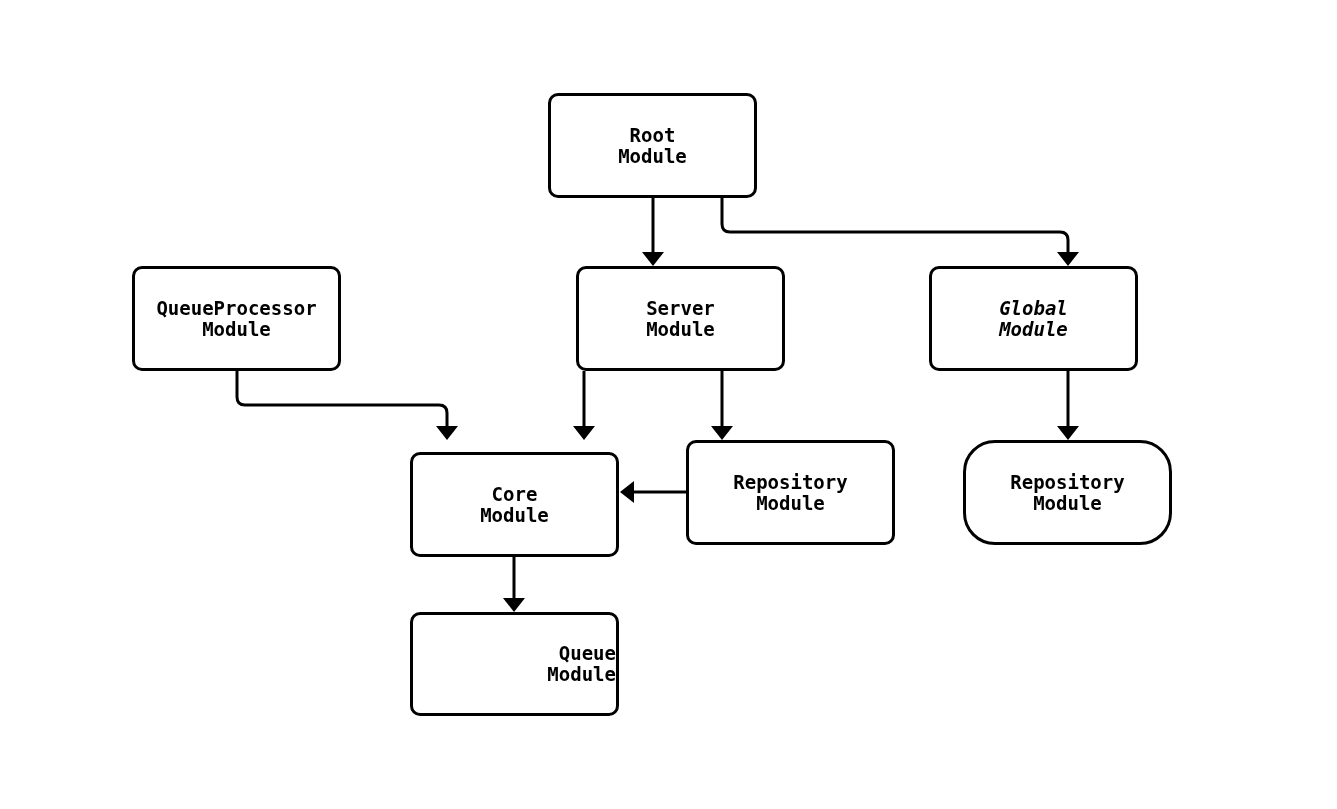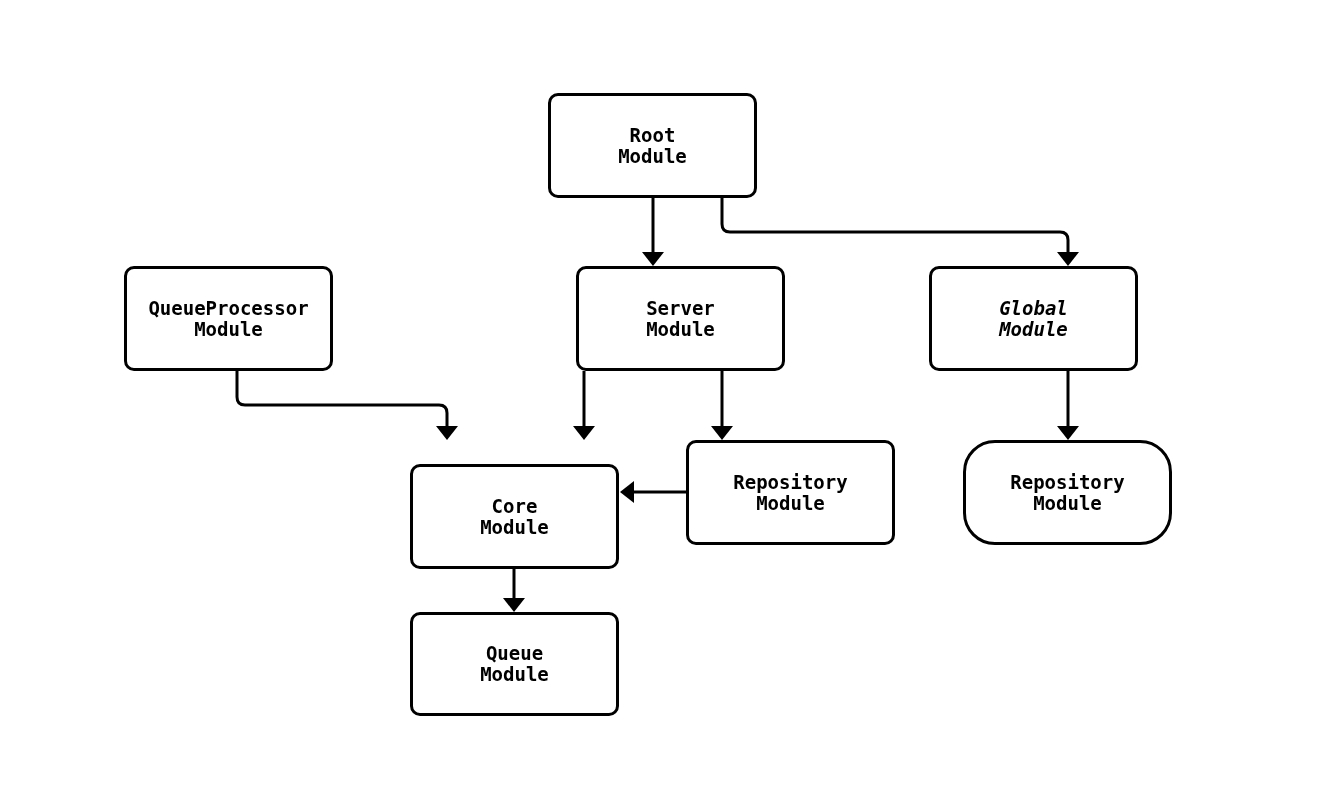--- a/index.html
+++ b/index.html
@@ -100,48 +100,48 @@
       <path class="edge-line" d="M514,545 L514,598"></path>
       <polygon class="arrowhead" points="514,612 503,598 525,598"></polygon>
     </g>
   </svg>
 
   <div class="node" style="left:548px; top:93px; width:209px; height:105px;">
     <span>Root</span>
     <span>Module</span>
   </div>
 
-  <div class="node" style="left:124px; top:266px; width:209px; height:105px;">
+  <div class="node" style="left:132px; top:266px; width:209px; height:105px;">
     <span>QueueProcessor</span>
     <span>Module</span>
   </div>
 
   <div class="node" style="left:548px; top:266px; width:209px; height:105px;margin-left:28px;">
     <span>Server</span>
     <span>Module</span>
   </div>
 
   <div class="node" style="left:929px; top:266px; width:209px; height:105px;font-style:italic;">
     <span>Global</span>
     <span>Module</span>
   </div>
 
-  <div class="node" style="left:410px; top:464px; width:209px; height:105px;">
+  <div class="node" style="left:410px; top:452px; width:209px; height:105px;">
     <span>Core</span>
     <span>Module</span>
   </div>
 
   <div class="node" style="left:686px; top:440px; width:209px; height:105px;">
     <span>Repository</span>
     <span>Module</span>
   </div>
 
   <div class="node" style="left:963px; top:440px; width:209px; height:105px;border-radius:32px;">
     <span>Repository</span>
     <span>Module</span>
   </div>
 
-  <div class="node" style="left:410px; top:612px; width:209px; height:104px;">
+  <div class="node" style="left:410px; top:612px; width:209px; height:104px;align-items:flex-end;">
     <span>Queue</span>
     <span>Module</span>
   </div>
 
 </div>
 
 </body></html>

